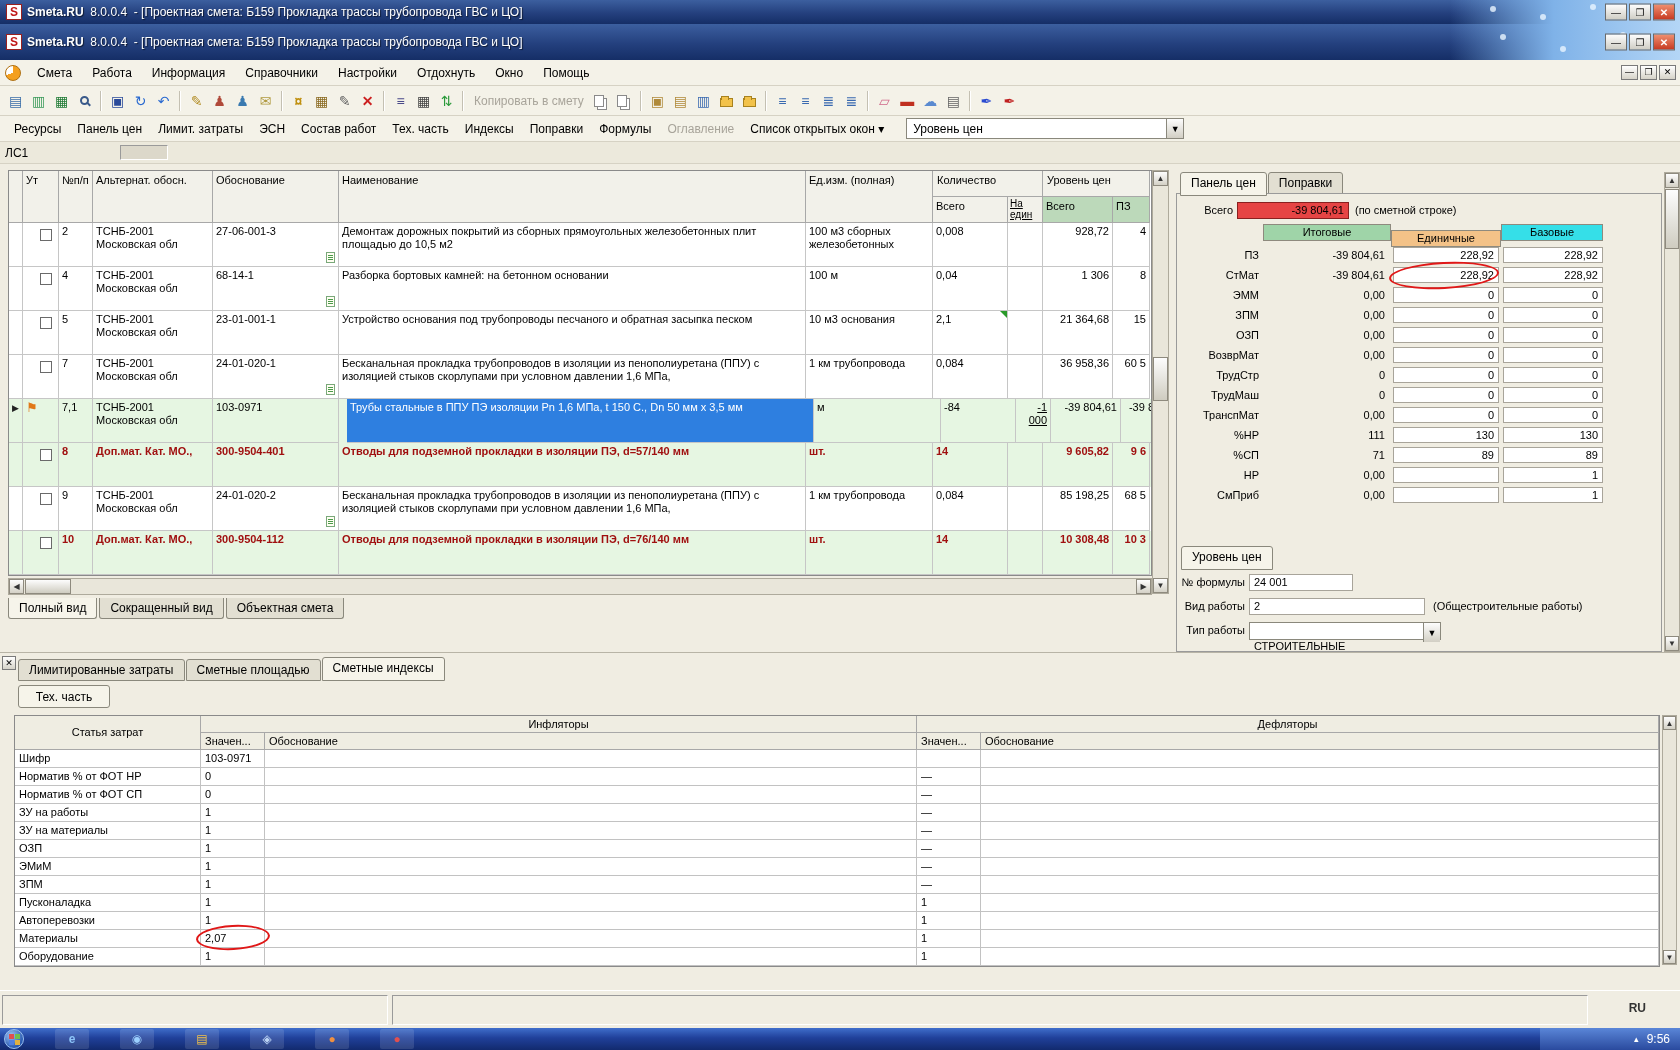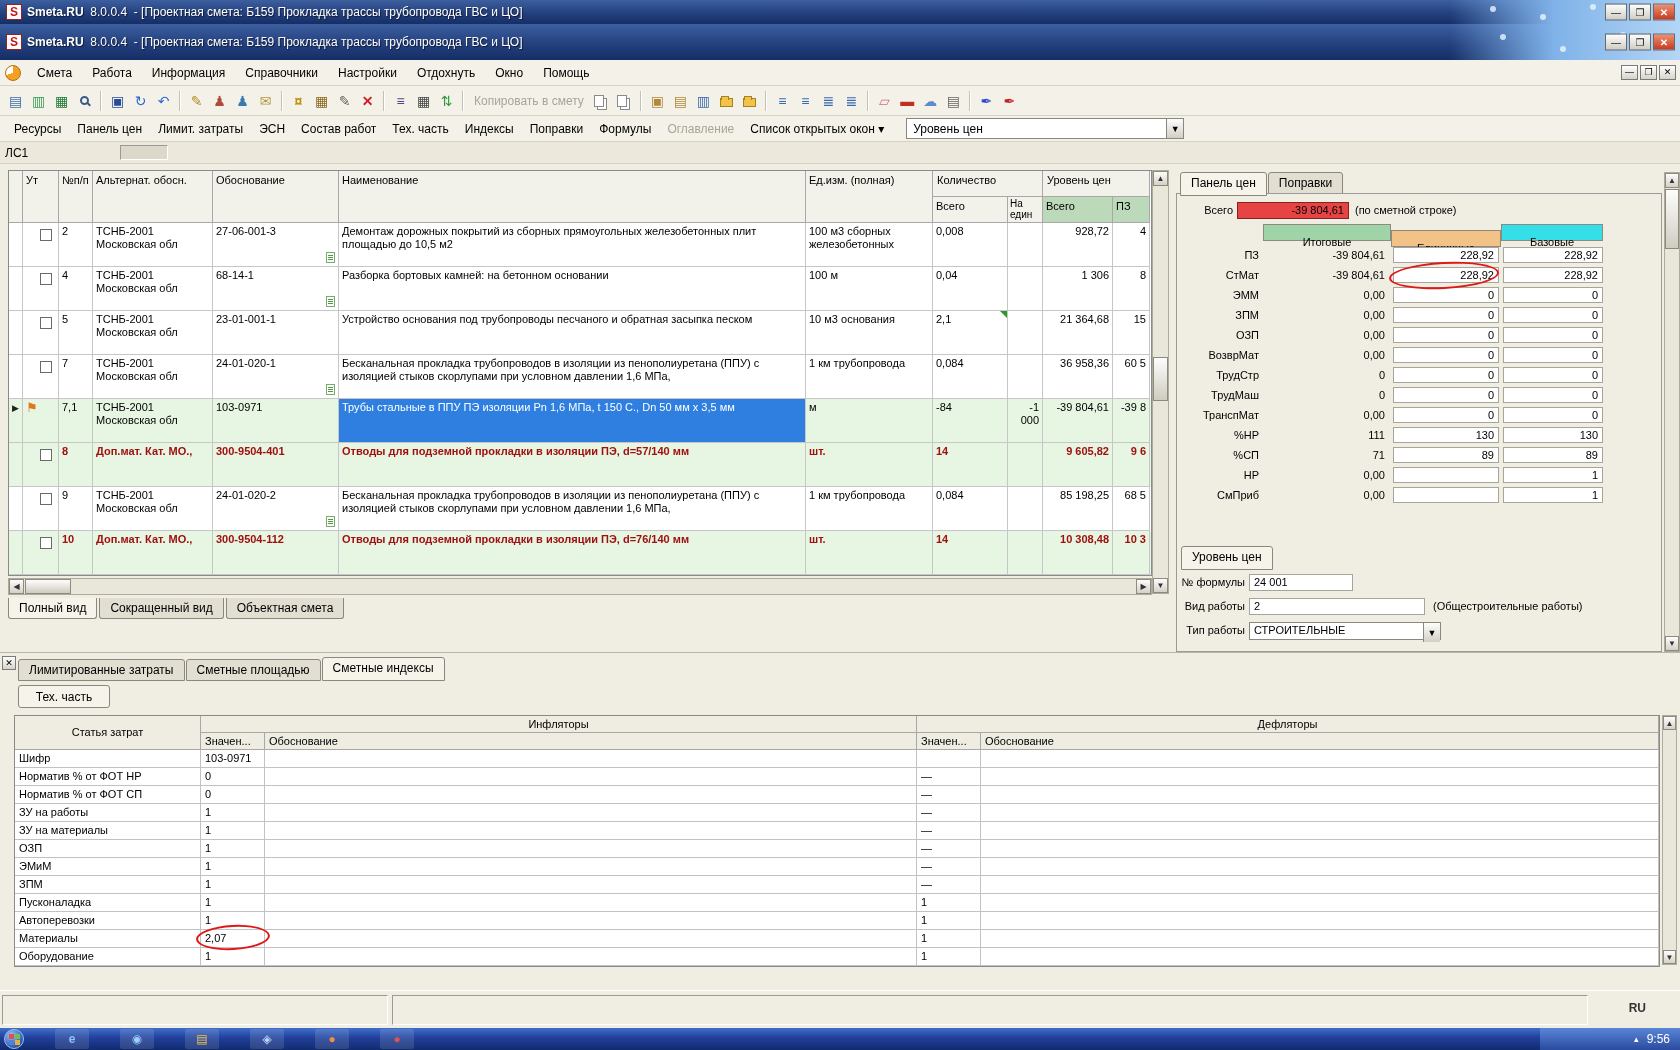--- a/index.html
+++ b/index.html
@@ -42,35 +42,35 @@
   .navcombo { margin-left:14px; width:278px; height:21px; background:#fff; border:1px solid #8a887c; display:flex; align-items:center; justify-content:space-between; padding-left:6px; }
   .combo-arrow { width:17px; height:19px; background:linear-gradient(#fdfdfd,#d2cfc4); border-left:1px solid #8a887c; font-size:9px; display:flex; align-items:center; justify-content:center; }
 
   #docstrip { top:142px; height:22px; width:1680px; background:#ece9dc; border-bottom:1px solid #d6d2c4; position:absolute; }
   #docstrip .lbl { position:absolute; left:5px; top:4px; font-size:12px; }
   .strip-box { position:absolute; left:120px; top:3px; width:48px; height:15px; background:#dcd8ca; border:1px solid; border-color:#9a9a9a #fff #fff #9a9a9a; }
 
   
   #est-table { position:absolute; left:8px; top:170px; width:1144px; height:406px; background:#fff; border:1px solid #8a8a8a; font-size:11px; overflow:hidden; }
   .c-sel{width:14px;} .c-ut{width:36px;} .c-num{width:34px;} .c-alt{width:120px;} .c-just{width:126px;}
-  .c-name{width:467px;} .c-unit{width:127px;} .c-qty{width:75px;} .c-per{width:35px;} .c-tot{width:70px;} .c-pz{width:37px;}
+  .c-name{width:467px;} .c-unit{width:127px;} .c-qty{width:75px;} .c-per{width:35px;text-decoration:underline;} .c-tot{width:70px;} .c-pz{width:37px;}
   .et-head { display:flex; }
   .eh-cell { background:#f2f1ea; border-right:1px solid #a8a8a8; border-bottom:1px solid #a8a8a8; padding:3px 3px; height:52px; flex:none; }
   .eh-group { display:flex; flex-direction:column; flex:none; }
   .eh-top { background:#f2f1ea; border-right:1px solid #a8a8a8; border-bottom:1px solid #a8a8a8; height:26px; padding:3px 4px; }
   .eh-bot { display:flex; height:26px; }
   .eh-bot .eh-cell { height:26px; }
   .eh-cell.green { background:#bcd9ba; }
   .w-qtygrp { width:110px; } .w-pricegrp { width:107px; }
   .et-row { display:flex; height:44px; background:#fff; }
   .et-row.tone-green { background:#e6f6e2; }
   .et-row.tone-red .et-cell { color:#a01010; font-weight:bold; }
   .et-cell { border-right:1px solid #c6c6c6; border-bottom:1px solid #c6c6c6; padding:2px 3px; flex:none; overflow:hidden; line-height:13px; position:relative; }
   .et-cell.num-r { text-align:right; }
-  .namesel { background:#2e7fe0 !important; color:#fff !important; font-weight:normal !important; }
+  .namesel { background:#2e7fe0 !important; color:#fff !important; font-weight:normal !important;margin-left:8px; }
   .chk { display:inline-block; width:12px; height:12px; background:#fff; border:1px solid #6a6a6a; margin:4px 0 0 14px; }
   .selarrow { font-size:9px; color:#222; }
   .rowflag { color:#e07818; font-size:13px; }
   .minidoc { position:absolute; right:3px; bottom:3px; width:9px; height:11px; background:#fffef2; border:1px solid #7aa87a; }
   .minidoc::after { content:""; position:absolute; left:1px; top:2px; width:5px; height:1px; background:#4a9a4a; box-shadow:0 2px 0 #4a9a4a, 0 4px 0 #4a9a4a; }
   .qtyflag { position:absolute; right:0; top:0; width:0; height:0; border-left:7px solid transparent; border-top:7px solid #2a9a2a; }
 
   
   .sb { background:#e9e6da; border:1px solid #aeaa9c; position:absolute; }
   .sb-btn { background:linear-gradient(#fdfdfd,#d4d1c6); border:1px solid #8e8a7e; font-size:8px; display:flex; align-items:center; justify-content:center; color:#333; position:absolute; }
@@ -85,39 +85,39 @@
 
   
   #right-panel { position:absolute; left:1176px; top:172px; width:486px; height:480px; }
   .rp-tabs { position:absolute; left:4px; top:0; display:flex; gap:1px; }
   .rp-body { position:absolute; left:0; top:21px; width:486px; height:459px; background:#f0ede2; border:1px solid #9a9a9a; }
   .rp-total-row { position:absolute; left:0; top:8px; width:100%; height:18px; font-size:11px; }
   .rp-total-label { position:absolute; left:0; width:56px; text-align:right; top:2px; }
   .rp-total-value { position:absolute; left:60px; width:112px; height:17px; background:#e64444; border:1px solid #8a2020; color:#000; text-align:right; padding:1px 4px; }
   .rp-total-note { position:absolute; left:178px; top:2px; }
   .rp-heads { position:absolute; top:30px; left:0; width:100%; height:18px; font-size:11px; }
-  .rp-h { position:absolute; height:17px; border:1px solid #8e8a7e; text-align:center; padding-top:11px; }
+  .rp-h { position:absolute; height:17px; border:1px solid #8e8a7e; text-align:center; padding-top:1px; }
   .rp-h.itog { left:86px; width:128px; background:#9fd4a8; }
   .rp-h.edin { left:214px; width:110px; background:#f3c288;margin-top:6px; }
   .rp-h.baz  { left:324px; width:102px; background:#35dfe8; }
   .pp-rows { position:absolute; left:0; top:52px; width:100%; }
   .pp-row { position:relative; height:20px; font-size:11px; }
   .pp-label { position:absolute; left:0; width:82px; text-align:right; top:3px; }
   .pp-itog { position:absolute; left:86px; width:122px; text-align:right; top:3px; }
   .pp-box { position:absolute; top:1px; height:16px; background:#fff; border:1px solid #a8a49a; text-align:right; padding:1px 4px; }
   .pp-edin { left:216px; width:106px; }
   .pp-baz { left:326px; width:100px; }
   .ellipse { position:absolute; border:2px solid #e01818; border-radius:50%; background:transparent; z-index:5; }
   .lvl-tab { position:absolute; left:4px; top:352px; }
   .rp-field { position:absolute; left:0; height:18px; font-size:11px; width:100%; }
   .rp-flabel { position:absolute; left:0; width:68px; text-align:right; top:2px; }
   .rp-fbox { position:absolute; left:72px; height:17px; background:#fff; border:1px solid #a8a49a; padding:1px 4px; }
   .rp-fnote { position:absolute; left:256px; top:2px; }
   .rp-combo { position:absolute; left:72px; width:192px; height:18px; background:#fff; border:1px solid #8a887c; display:flex; justify-content:space-between; }
-  .rp-combo span.val { padding:1px 4px; }
+  .rp-combo span.val { padding:17px 4px; }
 
   
   #bottom-panel { position:absolute; left:0; top:652px; width:1680px; height:338px; background:#f0ede2; border-top:1px solid #b8b4a6; }
   .mini-close { position:absolute; left:2px; top:3px; width:14px; height:14px; background:linear-gradient(#fff,#d6d3c8); border:1px solid #7a7a7a; font-size:9px; line-height:12px; text-align:center; }
   .bp-tabs { position:absolute; left:18px; top:4px; display:flex; align-items:flex-end; gap:1px; }
   .tech-btn { position:absolute; left:18px; top:32px; width:92px; height:23px; background:#f6f4ea; border:1px solid #8a887c; border-radius:3px; text-align:center; padding-top:4px; font-size:12px; }
   .bp-info { position:absolute; left:126px; top:37px; font-size:12px; }
   #bt { position:absolute; left:14px; top:62px; width:1646px; border:1px solid #8a8a8a; background:#fff; font-size:11px; }
   .bt-hrow1 { display:flex; height:17px; }
   .bt-hrow2 { display:flex; height:17px; }

